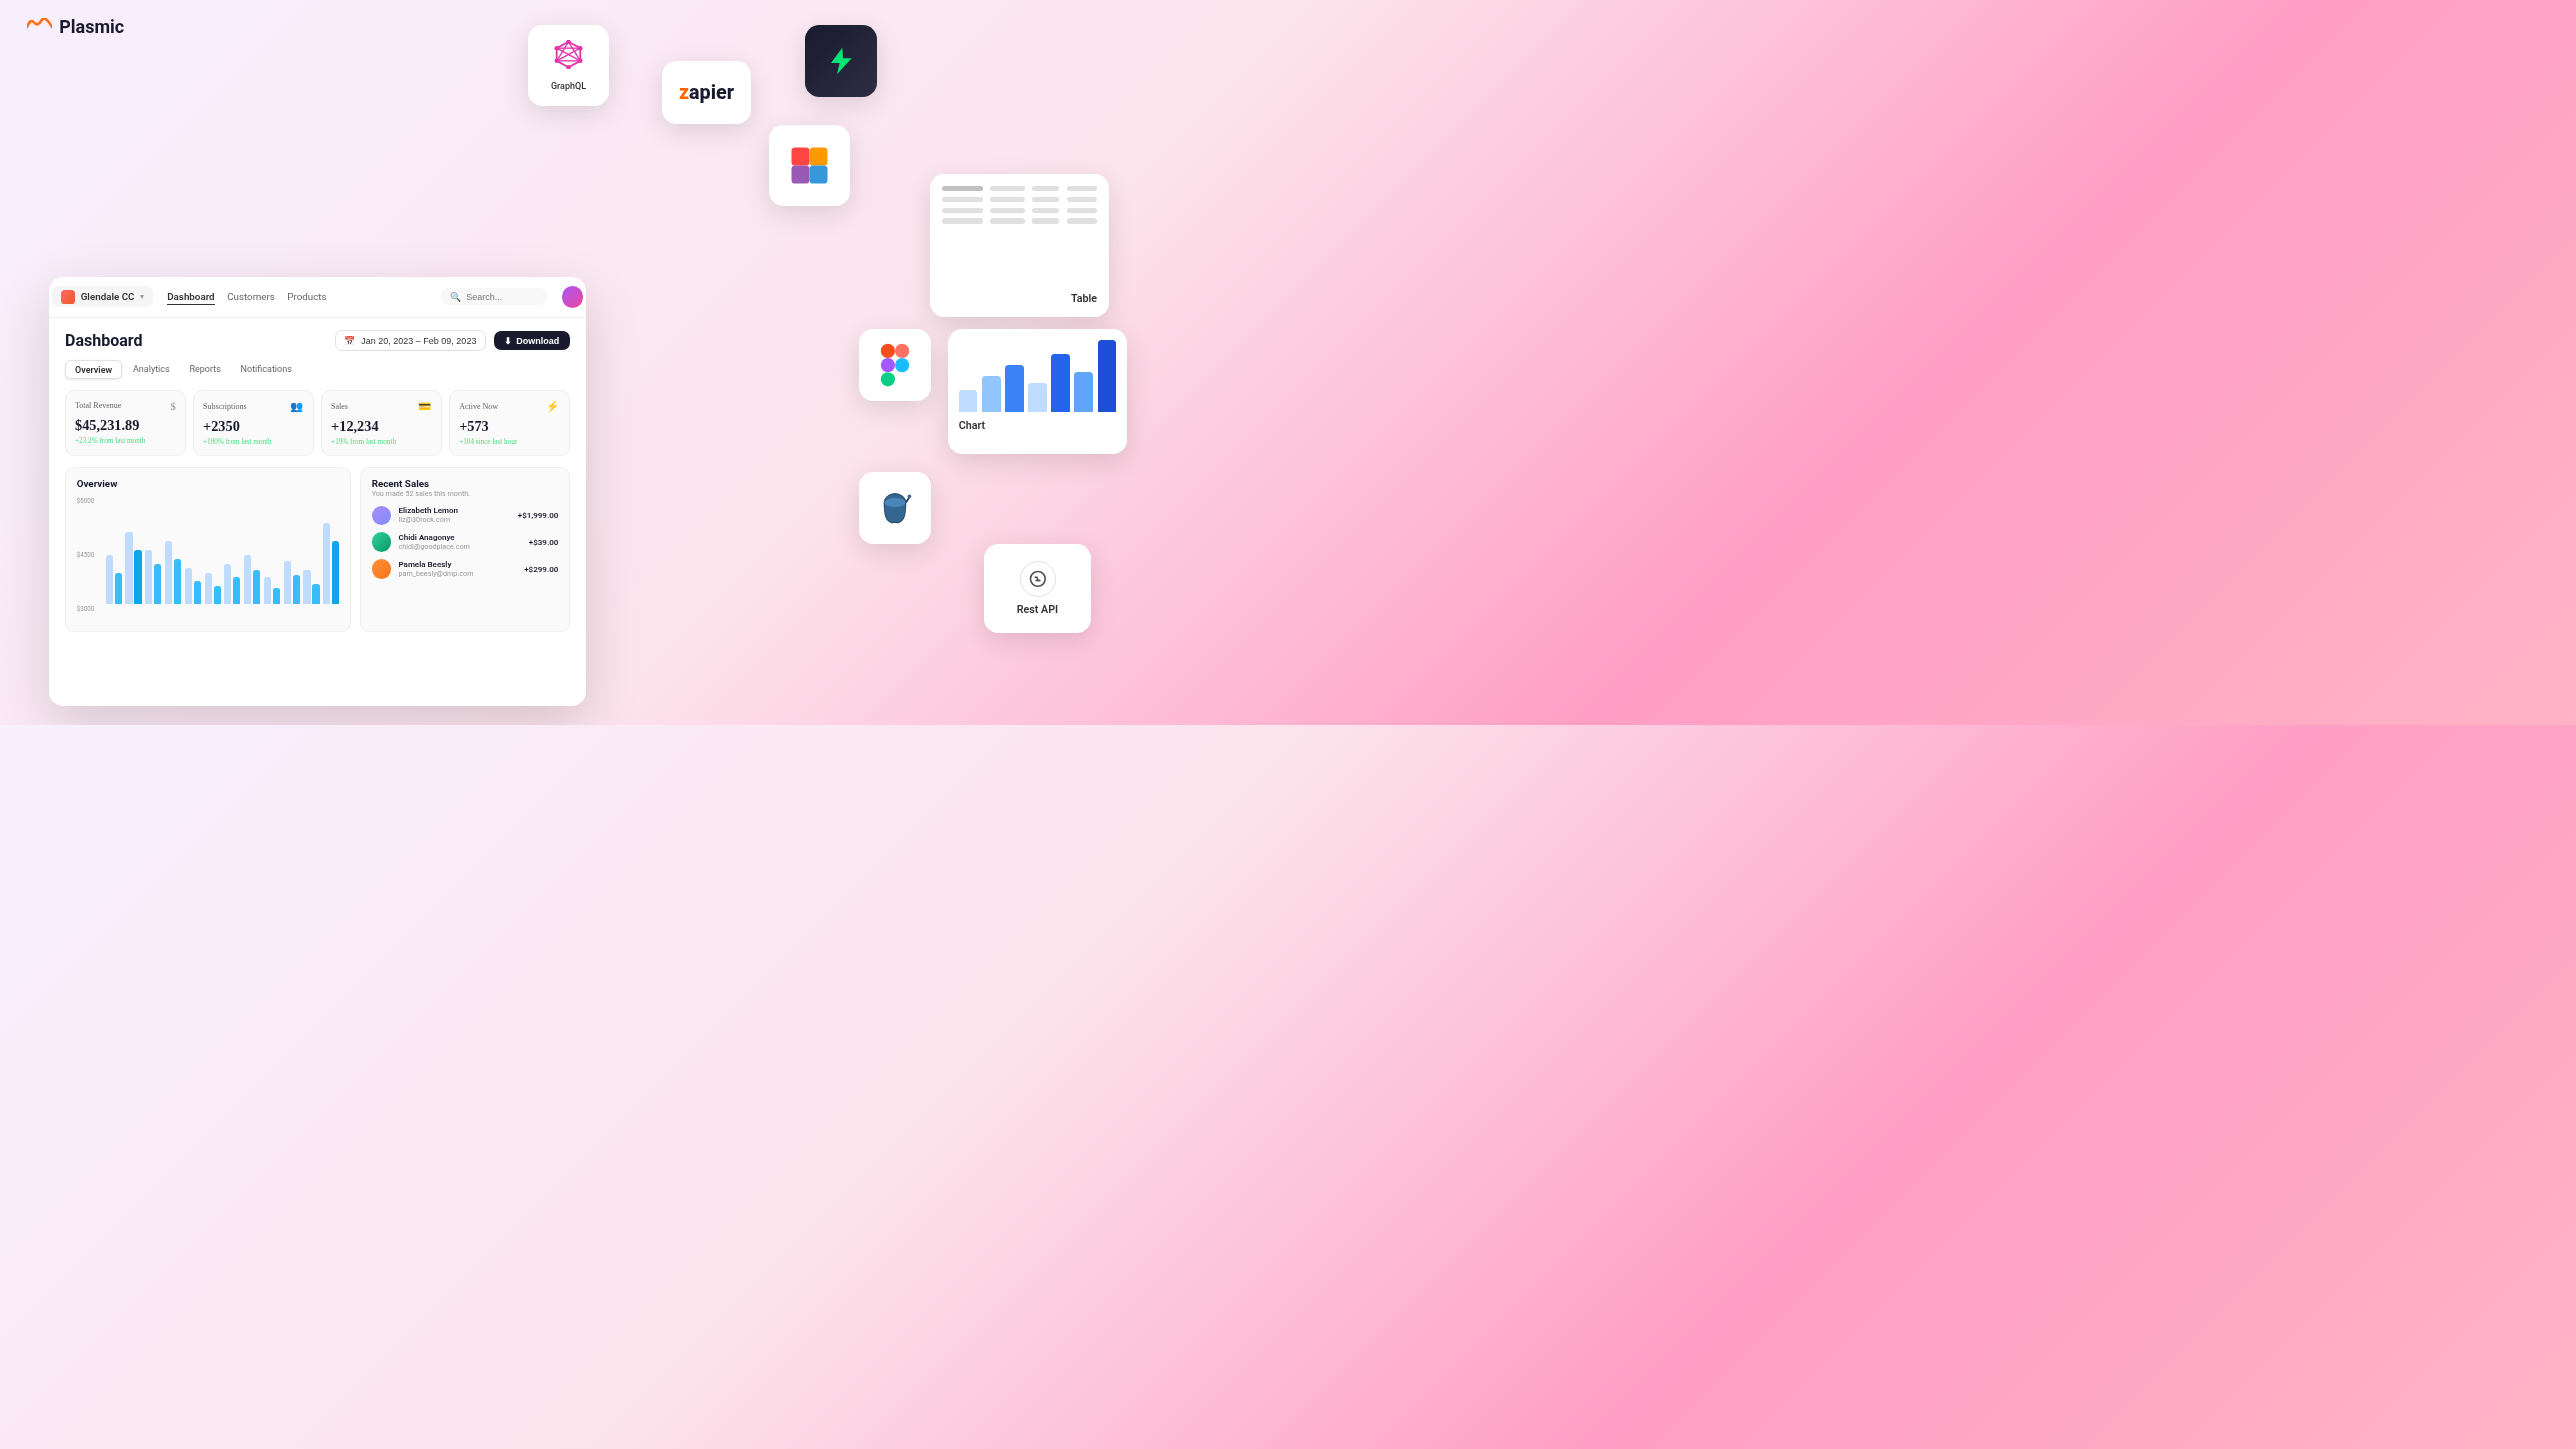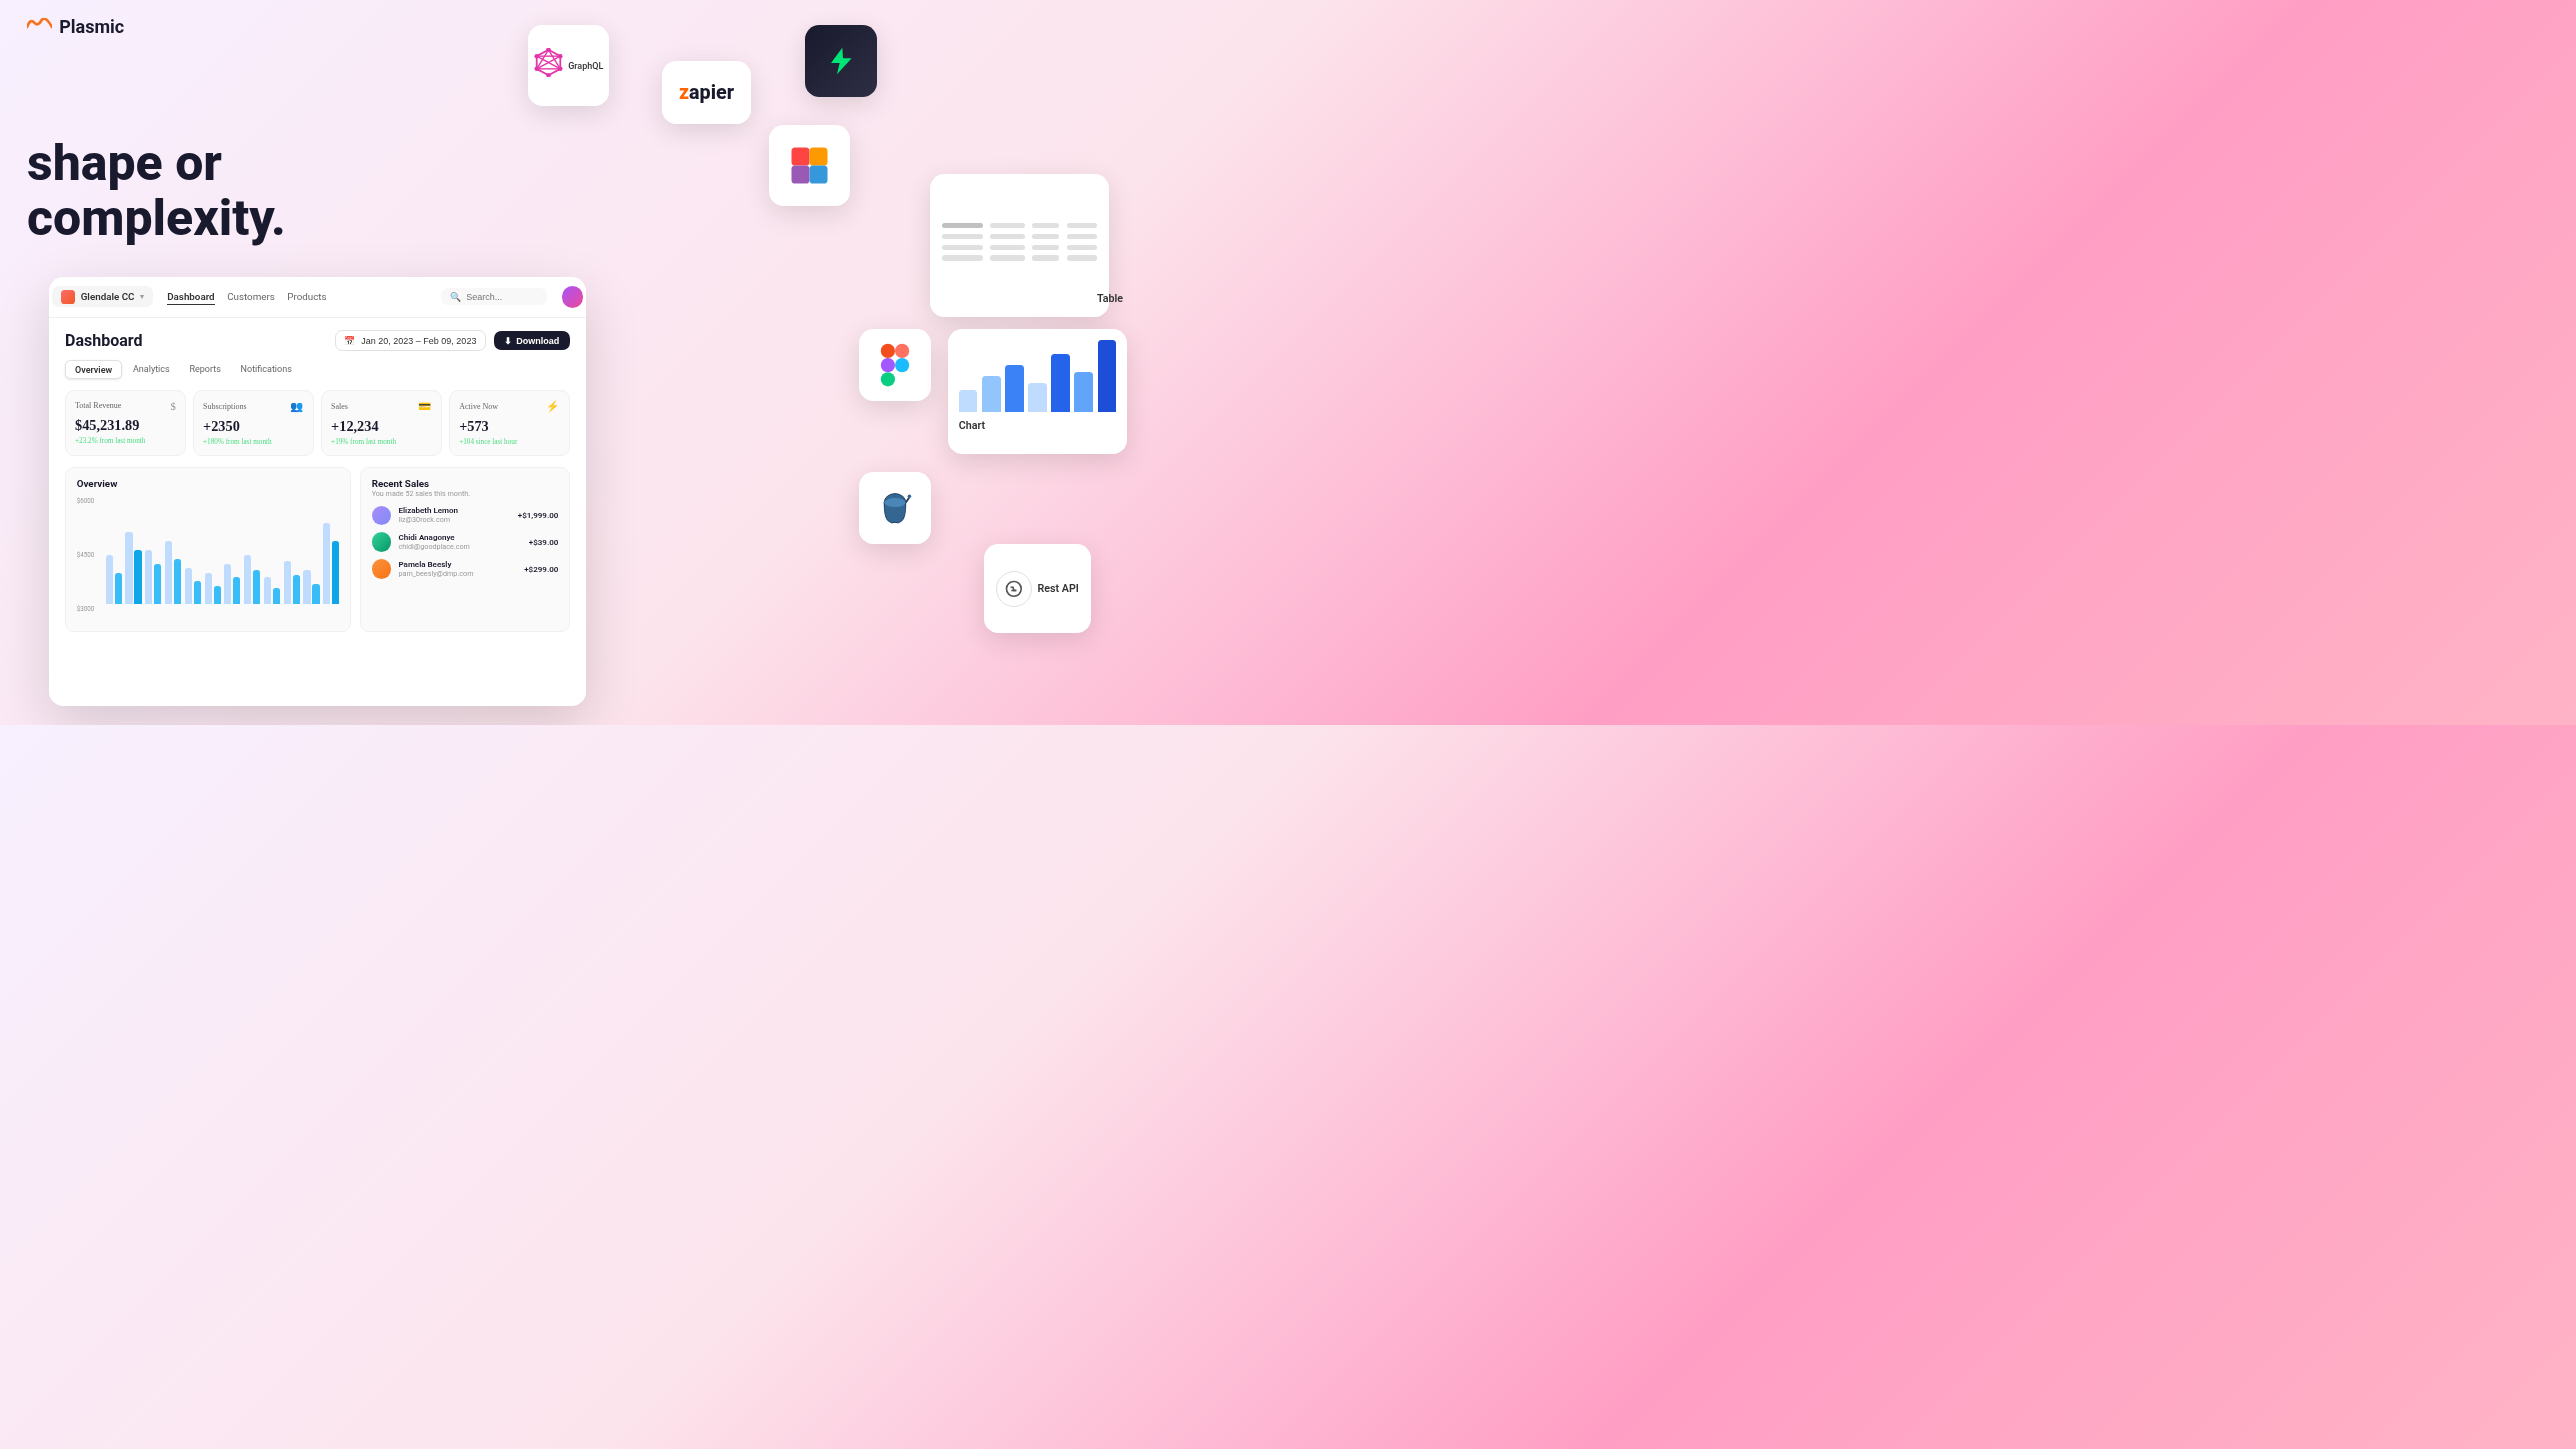--- a/index.html
+++ b/index.html
@@ -310,20 +310,21 @@
     .sales-amount { font-size: 8px; font-weight: 600; color: #1a1a2e; }
 
     
     
     .float-card {
       position: absolute;
       background: white;
       border-radius: 14.3px;
       box-shadow: 0 7.2px 27px rgba(0,0,0,0.12);
       display: flex;
+      flex-direction: column;
       align-items: center;
       justify-content: center;
     }
     .graphql-card {
       top: 25px;
       left: 528px;
       width: 81px;
       height: 81px;
       gap: 5.4px;
     }
@@ -496,21 +497,20 @@
         <stop offset="100%" stop-color="#8b5cf6"></stop>
       </linearGradient>
     </defs>
   </svg>
   <span class="logo-text">Plasmic</span>
 </div>
 
 <div class="hero-text">
   <h1>
     <br>
-    <span>shape or complexity.</span>
   </h1>
 </div>
 
 <div class="dashboard-card">
 
   <div class="dash-nav">
     <div class="dash-brand">
       <div class="dash-brand-dot"></div>
       <span class="dash-brand-name">Glendale CC</span>
       <span class="dash-brand-chevron">▾</span>

